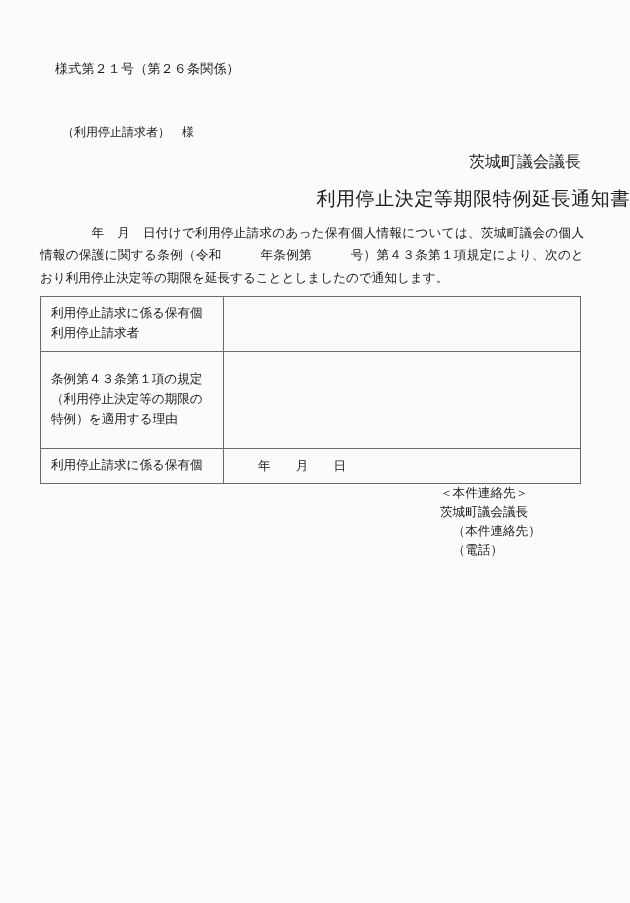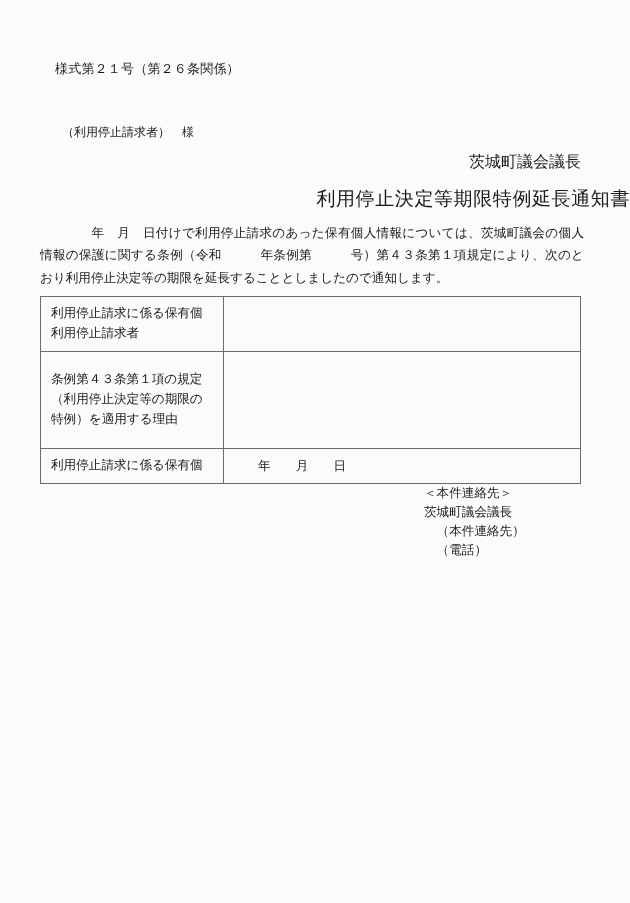--- a/index.html
+++ b/index.html
@@ -106,21 +106,21 @@
   .value-date { white-space: pre; padding-left: 24px; display: inline-block; }
 
   
   .contact {
     position: absolute;
     left: 424px;
     top: 484px;
     font-size: 12.6px;
     line-height: 1.52;
   }
-  .contact .line { white-space: pre; display: block; }
+  .contact .line { white-space: pre; display: block; margin-left: 16px; }
 </style>
 </head>
 <body>
 
 <div class="page">
 
   <div class="abs form-no">様式第２１号（第２６条関係）</div>
 
 
   <div class="abs addressee">（利用停止請求者）　様</div>

